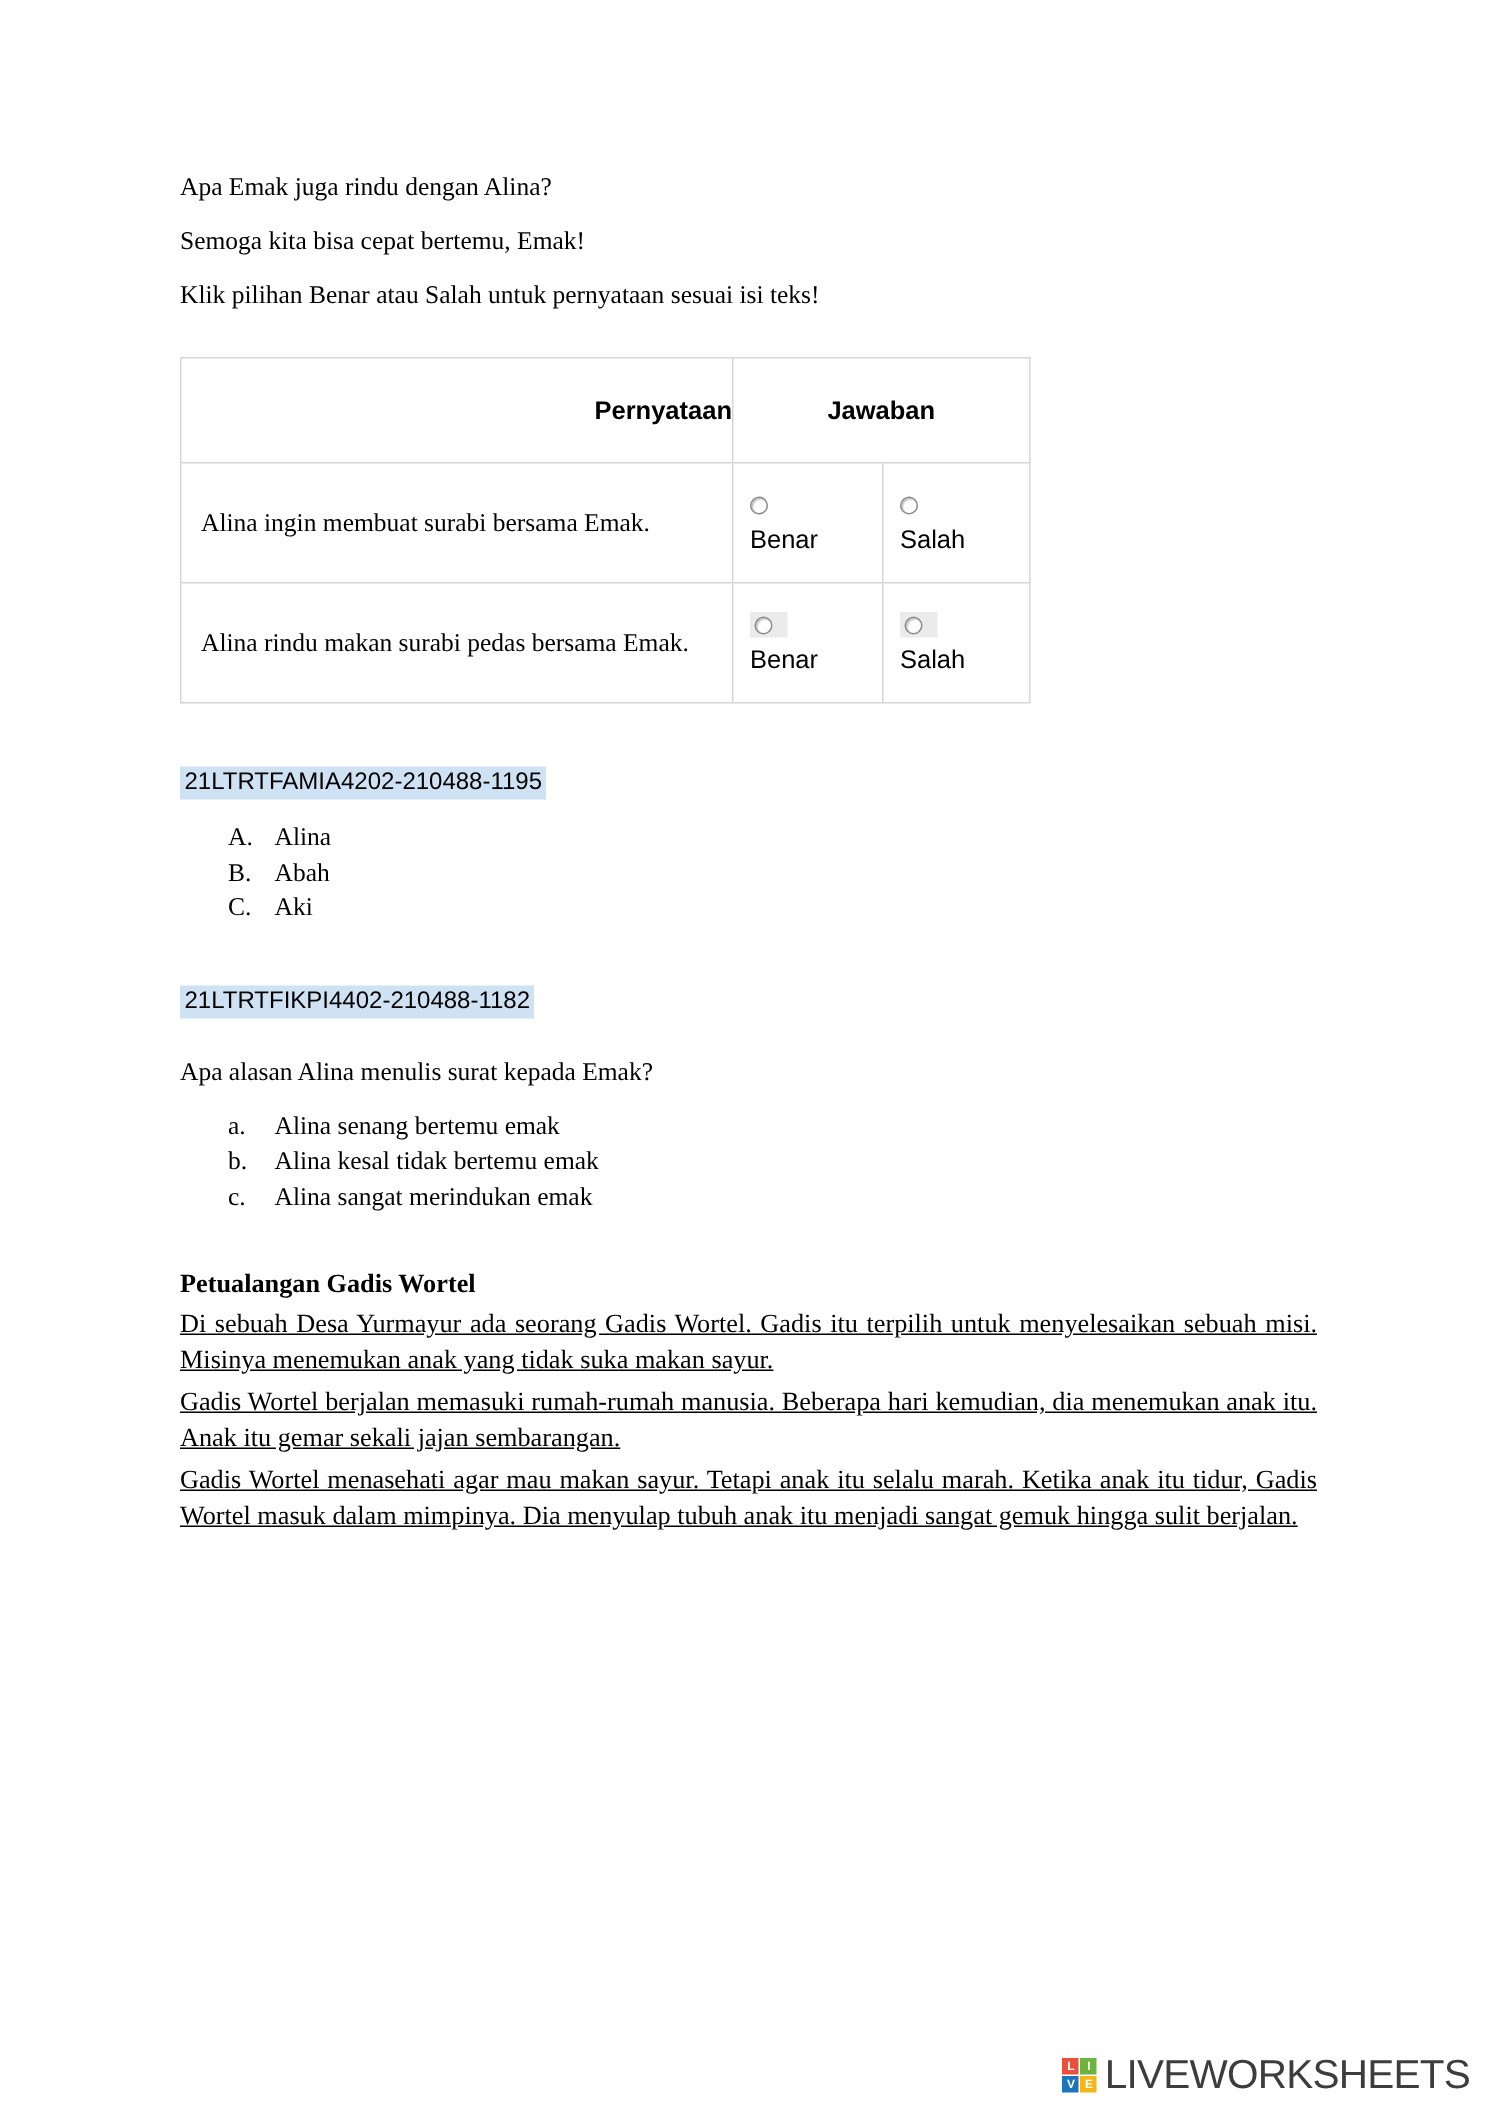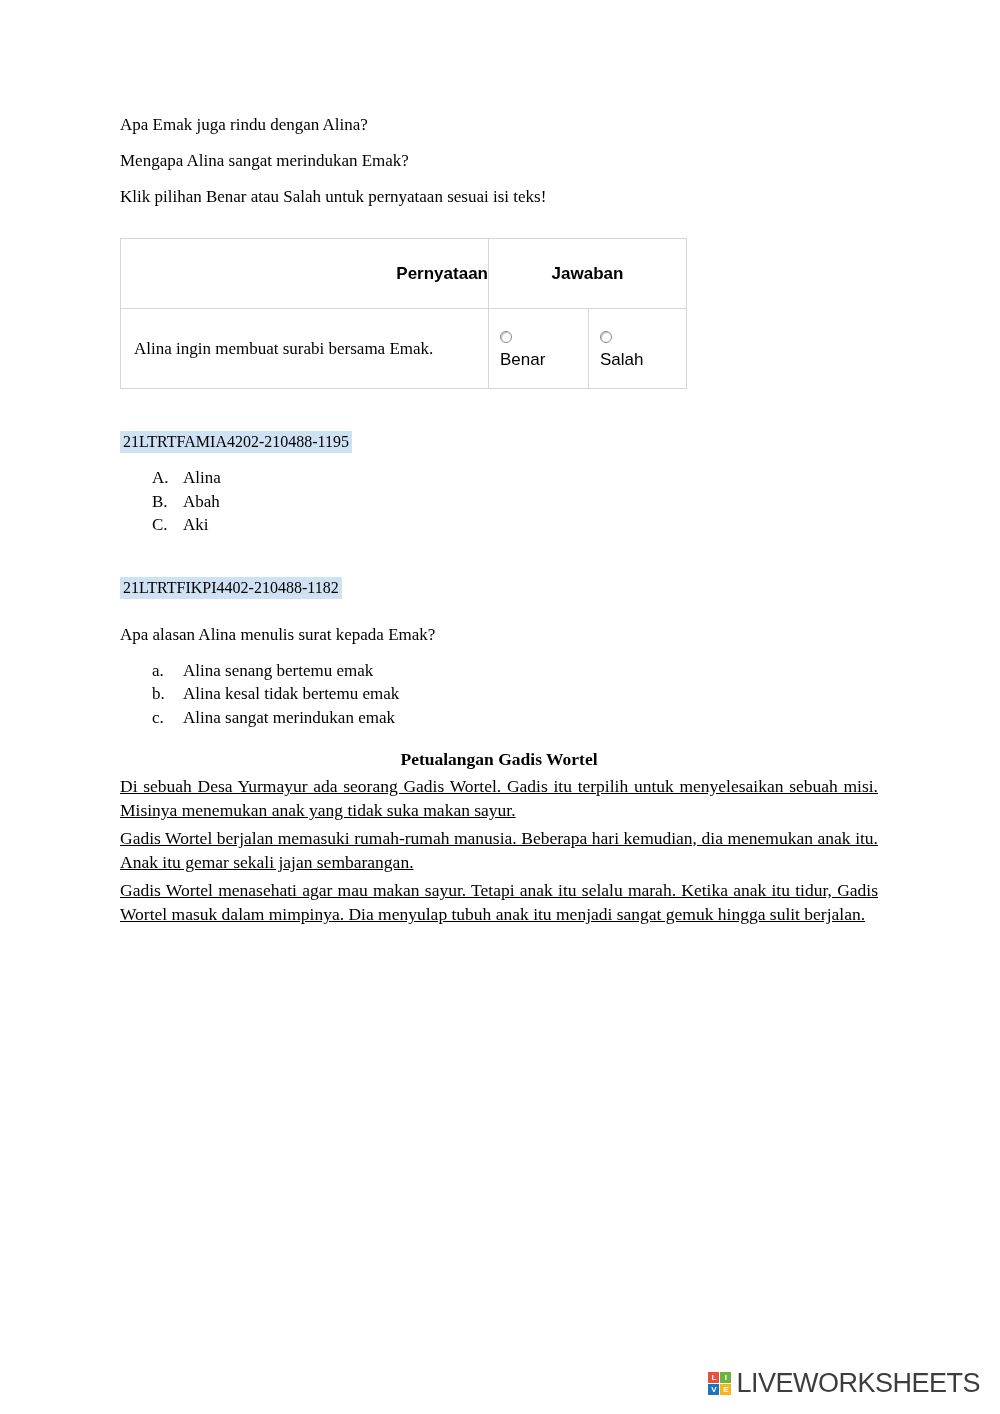--- a/index.html
+++ b/index.html
@@ -64,40 +64,39 @@
   }
   .answer-label {
     display:block;
     margin-top:2px;
     font-size:17px;
   }
   
   .code-chip {
     display:inline-block;
     margin-top:42px;
-    font-family:Liberation Serif, serif;
+    font-family:Liberation Sans, sans-serif;
     font-size:16px;
     background:#cfe2f3;
     padding:2px 3px;
   }
   .question-text {
     font-size:17px; line-height:22px;
     margin-top:25px;
   }
   .option-list { margin-top:13px; margin-left:32px; }
   .option-row {
     display:flex;
     font-size:17px; line-height:23.5px;
     cursor:pointer;
   }
   .option-label { width:31px; flex:none; }
   
   .story-title {
-    margin-top:20px;
-    text-align:center;
+    margin-top:36px;
     font-weight:bold;
     font-size:17.5px;
   }
   .story-para {
     margin-top:4px;
     font-size:17.5px;
     line-height:24px;
     text-align:justify;
     text-decoration:underline;
   }
@@ -133,21 +132,21 @@
     color:#3d3d3d;
   }
 </style>
 </head>
 <body>
 
 <div class="page">
 
   <div>
     <p class="intro-line">Apa Emak juga rindu dengan Alina?</p>
-    <p class="intro-line">Mengapa Alina sangat merindukan Emak?</p>
+    <p class="intro-line">Semoga kita bisa cepat bertemu, Emak!</p>
     <p class="intro-line">Klik pilihan Benar atau Salah untuk pernyataan sesuai isi teks!</p>
   </div>
 
   <table class="tf-table">
     <colgroup>
       <col style="width:368px">
       <col style="width:100px">
       <col style="width:98px">
     </colgroup>
     <tbody>
@@ -159,20 +158,31 @@
       <td class="cell-statement">Alina ingin membuat surabi bersama Emak.</td>
       <td class="cell-answer">
         <span class="radio-circle"></span>
         <span class="answer-label">Benar</span>
       </td>
       <td class="cell-answer">
         <span class="radio-circle"></span>
         <span class="answer-label">Salah</span>
       </td>
     </tr>
+    <tr>
+      <td class="cell-statement">Alina rindu makan surabi pedas bersama Emak.</td>
+      <td class="cell-answer">
+        <span class="radio-shade"><span class="radio-circle"></span></span>
+        <span class="answer-label">Benar</span>
+      </td>
+      <td class="cell-answer">
+        <span class="radio-shade"><span class="radio-circle"></span></span>
+        <span class="answer-label">Salah</span>
+      </td>
+    </tr>
   </tbody>
     </table>
 
   <div>
     <span class="code-chip">21LTRTFAMIA4202-210488-1195</span>
     <div class="option-list">
       <div class="option-row">
         <span class="option-label">A.</span>
         <span>Alina</span>
       </div>

